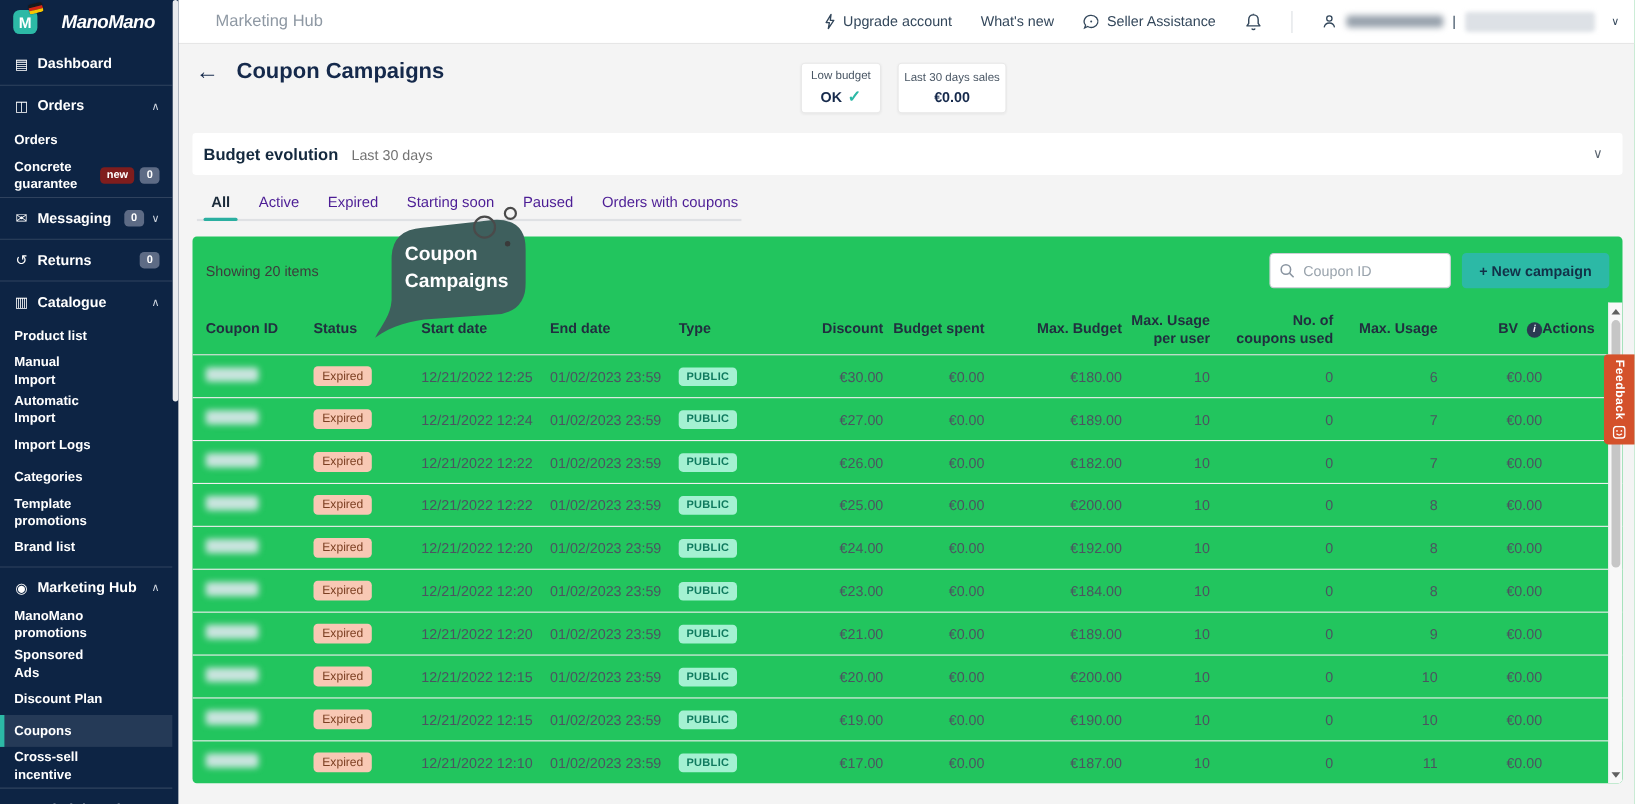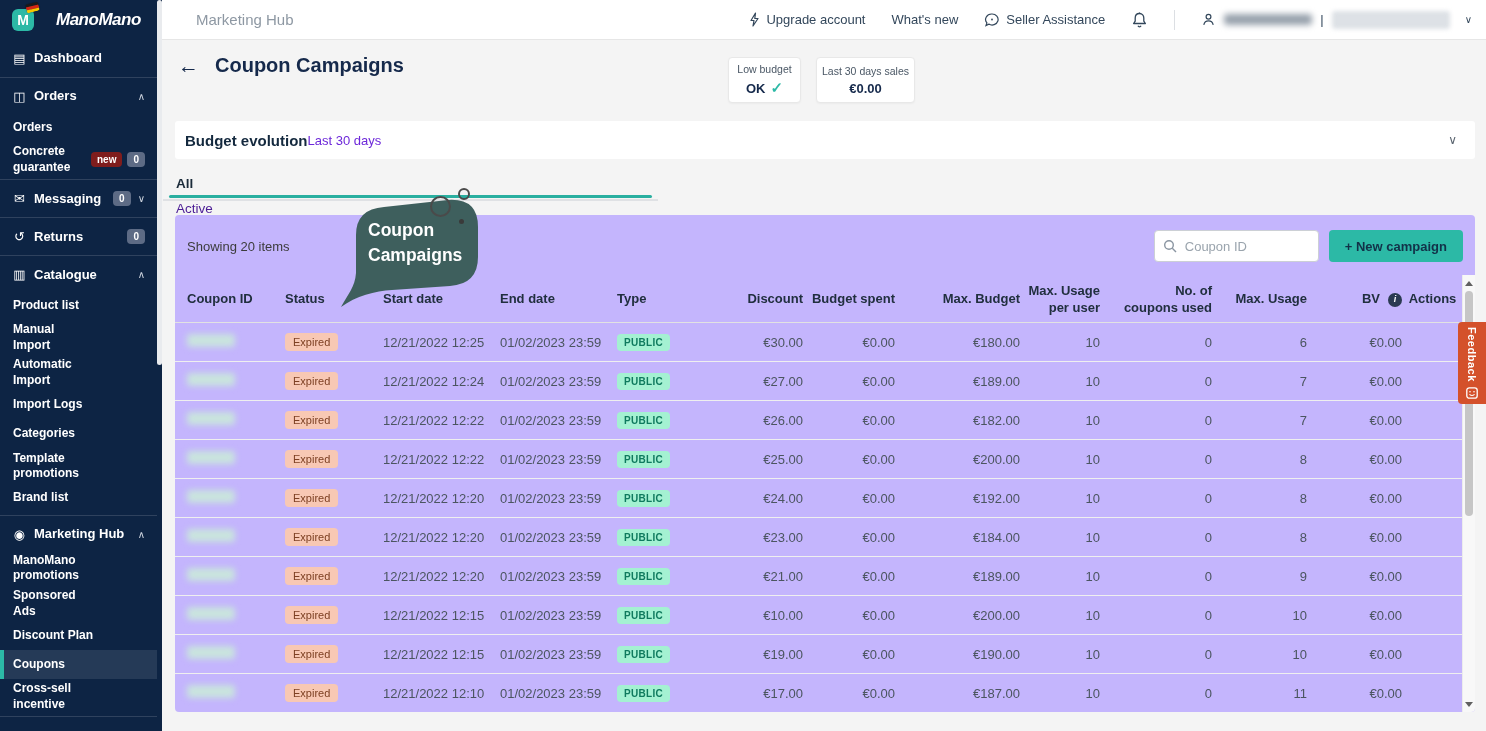--- a/index.html
+++ b/index.html
@@ -47,43 +47,43 @@
   .title-row { position:absolute; left:16px; top:14px; display:flex; align-items:center; gap:16px; }
   .back-arrow { font-size:21px; color:#15294b; cursor:pointer; line-height:1; }
   .page-title { font-size:20px; font-weight:bold; color:#15294b; }
   .stat-card { position:absolute; top:17px; background:#fff; border:1px solid #e8e8e8; border-radius:4px; box-shadow:0 1px 2px rgba(0,0,0,.04); display:flex; flex-direction:column; align-items:center; justify-content:center; gap:4px; padding:6px 8px; }
   .stat-card .cl { font-size:10.5px; color:#4a5765; white-space:nowrap; }
   .stat-card .cv { font-size:13px; font-weight:bold; color:#15294b; display:flex; align-items:center; gap:5px; }
   .check { color:#2cb9a6; font-size:15px; font-weight:bold; }
 
   .panel { position:absolute; left:13px; top:81px; width:1300px; height:38px; background:#fff; border-radius:3px; display:flex; align-items:center; padding:0 18px 0 10px;text-align:right; }
   .panel-title { font-size:15px; font-weight:bold; color:#14293e; }
-  .panel-sub { font-size:13px; color:#6d28d9; margin-left:0; }
+  .panel-sub { font-size:13px; color:#737373; margin-left:12px; }
   .panel-chev { margin-left:auto; color:#5b6570; font-size:12px; cursor:pointer; }
 
-  .tabs { position:absolute; left:1px; top:131px; height:30px; display:flex; border-bottom:2px solid #dfe1e4; width:495px;flex-direction:column; }
+  .tabs { position:absolute; left:17px; top:131px; height:30px; display:flex; border-bottom:2px solid #dfe1e4; width:495px; }
   .tab { font-size:13.5px; color:#4c1d95; padding:5px 13px; cursor:pointer; white-space:nowrap; position:relative; }
   .tab.active { color:#1b2b3a; font-weight:bold; }
   .tab.active::after { content:""; position:absolute; left:6px; right:6px; bottom:-2px; height:3px; background:#2aafa0; border-radius:2px; }
 
   
-  .card { position:absolute; left:13px; top:175px; width:1300px; height:497px; background:#c4b5fd; border-radius:4px; overflow:hidden; }
+  .card { position:absolute; left:13px; top:175px; width:1300px; height:497px; background:#22c55e; border-radius:4px; overflow:hidden; }
   .controls { height:62px; display:flex; align-items:center; padding:0 12px; }
   .showing { font-size:13px; color:#3c3c3c; }
   .search-wrap { margin-left:auto; position:relative; }
   .search-input { width:165px; height:32px; border:1px solid #ccd0d5; border-radius:4px; padding:0 10px 0 30px; font-size:13px; color:#333; font-family:"Liberation Sans",sans-serif; background:#fff; }
   .search-input::placeholder { color:#9aa4ad; }
   .search-ic { position:absolute; left:9px; top:9px; }
   .new-btn { margin-left:10px; height:32px; background:#2cb9a6; color:#123148; font-weight:bold; font-size:13px; border:none; border-radius:4px; padding:0 16px; cursor:pointer; font-family:"Liberation Sans",sans-serif; }
 
   .thead { display:grid; align-items:center; height:46px; padding:0 12px; border-bottom:1px solid #e2e2e2; }
   .th { font-size:13px; font-weight:bold; color:#212f3f; white-space:pre-line; line-height:1.25; }
   .tr { display:grid; align-items:center; height:39px; padding:0 12px; border-bottom:1px solid #efefef; }
   .td { font-size:13px; color:#4b5560; white-space:nowrap; }
-  .ta-r { text-align:right; } .ta-c { text-align:center; }
+  .ta-r { text-align:right; } .ta-c { }
   .blur-pill { display:inline-block; width:48px; height:13px; background:#c9e4de; border-radius:3px; filter:blur(3px); }
   .st-badge { display:inline-block; background:#f8c8b4; color:#7d4023; font-size:11px; padding:3px 8px; border-radius:4px; }
   .ty-badge { display:inline-block; background:#a4f1d2; color:#0f7a5e; font-size:10px; font-weight:bold; letter-spacing:.3px; padding:3px 7px; border-radius:4px; }
   .info-i { display:inline-flex; width:14px; height:14px; background:#2a3a52; color:#fff; border-radius:50%; font-size:9px; font-style:italic; align-items:center; justify-content:center; margin-left:8px; vertical-align:middle; cursor:pointer; }
 
   
   .vscroll { position:absolute; right:0; top:60px; bottom:0; width:13px; background:#f8f8f8; border-left:1px solid #ececec; z-index:5; }
   .vscroll .arr { position:absolute; left:0; width:12px; height:12px; display:flex; align-items:center; justify-content:center; cursor:pointer; }
   .arr-up { top:2px; } .arr-dn { bottom:2px; }
   .tri-up { width:0; height:0; border-left:4px solid transparent; border-right:4px solid transparent; border-bottom:5px solid #606060; }
@@ -428,21 +428,21 @@
             <div class="td ta-r">9</div>
             <div class="td ta-r">€0.00</div>
             <div class="td ta-c"></div>
           </div>
           <div class="tr" style="grid-template-columns: 98px 98px 117px 117px 66px 120px 92px 125px 80px 112px 95px 95px 61px;">
             <div class="td"><span class="blur-pill"></span></div>
             <div class="td"><span class="st-badge">Expired</span></div>
             <div class="td">12/21/2022 12:15</div>
             <div class="td">01/02/2023 23:59</div>
             <div class="td"><span class="ty-badge">PUBLIC</span></div>
-            <div class="td ta-r">€10.00</div>
+            <div class="td ta-r">€20.00</div>
             <div class="td ta-r">€0.00</div>
             <div class="td ta-r">€200.00</div>
             <div class="td ta-r">10</div>
             <div class="td ta-r">0</div>
             <div class="td ta-r">10</div>
             <div class="td ta-r">€0.00</div>
             <div class="td ta-c"></div>
           </div>
           <div class="tr" style="grid-template-columns: 98px 98px 117px 117px 66px 120px 92px 125px 80px 112px 95px 95px 61px;">
             <div class="td"><span class="blur-pill"></span></div>

